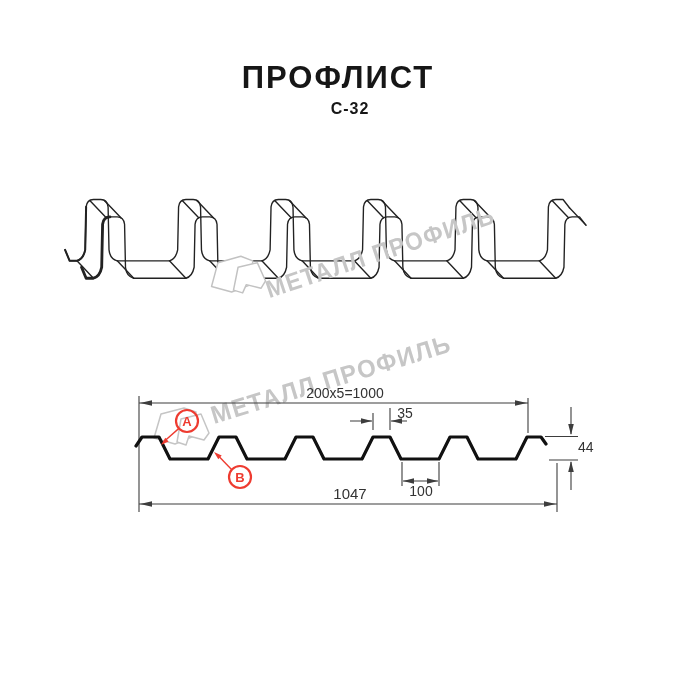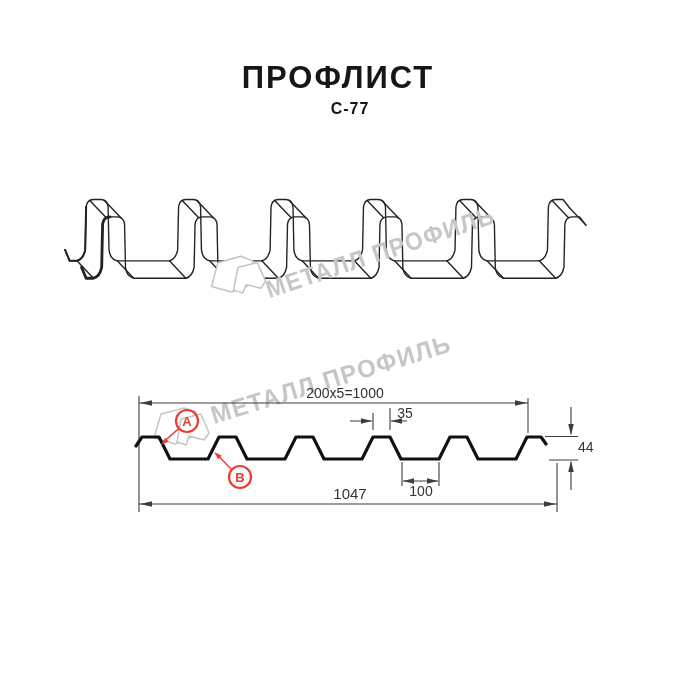--- a/index.html
+++ b/index.html
@@ -16,21 +16,21 @@
   #sheet3d { left:55px; top:160px; }
   #crosssec { left:118px; top:330px; }
   text { font-family:"Liberation Sans", sans-serif; }
 </style>
 </head>
 <body>
 
 <div class="page">
 
   <div class="title">ПРОФЛИСТ</div>
-  <div class="subtitle">С-77</div>
+  <div class="subtitle">С-32</div>
 
   <svg id="sheet3d" width="595" height="155" viewBox="55 160 650 155">
     <g stroke="#222" stroke-width="1.5" fill="none" stroke-linejoin="round" stroke-linecap="round">
 
       <path id="bw" d="M 66,251 l 5,12 h 8
         q 7,-2 9,-12 l 1,-47 q 1,-8 8,-8 h 8 q 7,0 8,8 l 1,47 q 1,10 9,12 h 57
         q 7,-2 9,-12 l 1,-47 q 1,-8 8,-8 h 8 q 7,0 8,8 l 1,47 q 1,10 9,12 h 57
         q 7,-2 9,-12 l 1,-47 q 1,-8 8,-8 h 8 q 7,0 8,8 l 1,47 q 1,10 9,12 h 57
         q 7,-2 9,-12 l 1,-47 q 1,-8 8,-8 h 8 q 7,0 8,8 l 1,47 q 1,10 9,12 h 57
         q 7,-2 9,-12 l 1,-47 q 1,-8 8,-8 h 8 q 7,0 8,8 l 1,47 q 1,10 9,12 h 57

